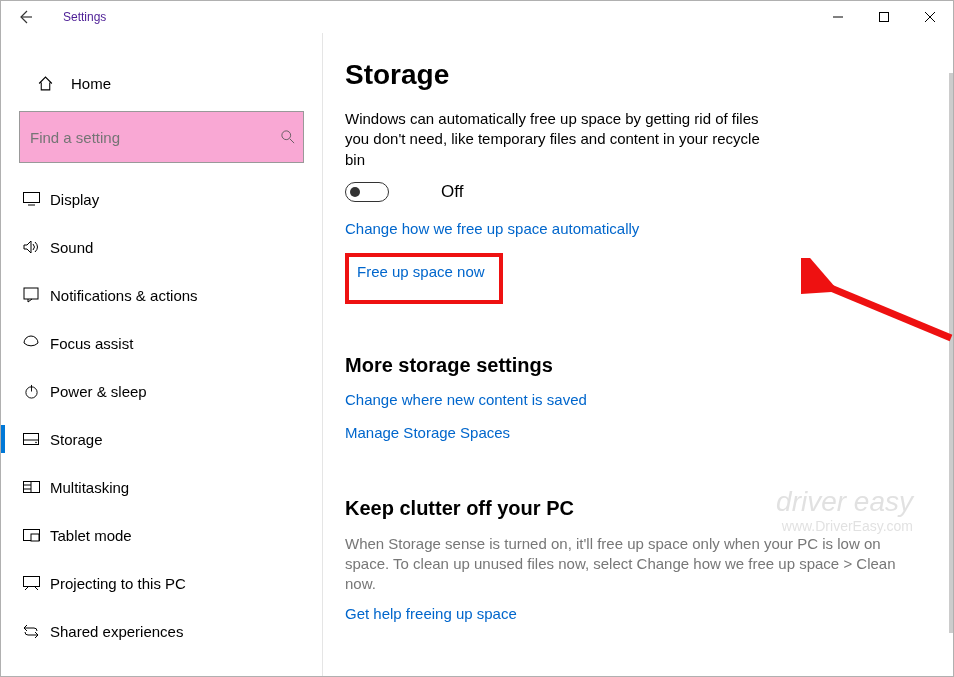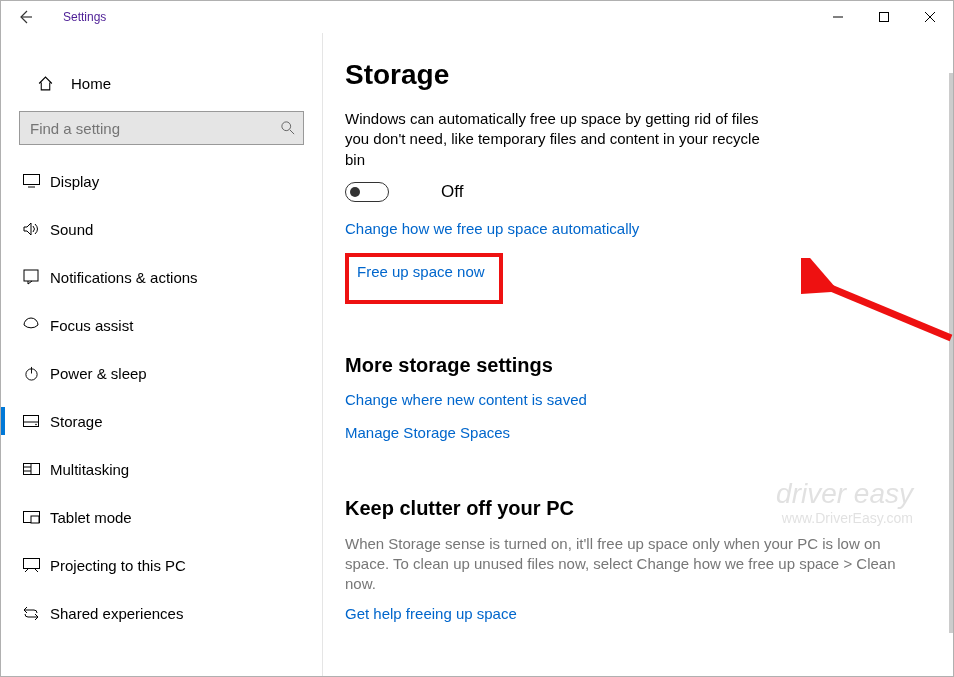--- a/index.html
+++ b/index.html
@@ -7,21 +7,21 @@
   .titlebar { height: 32px; display: flex; align-items: center; background: #fff; position: relative; }
   .back-btn { width: 48px; height: 32px; display: flex; justify-content: center; align-items: center; }
   .title-text { font-size: 12px; color: #4c1d95; margin-left: 14px; }
   .win-controls { position: absolute; right: 0; top: 0; display: flex; }
   .win-btn { width: 46px; height: 32px; display: flex; justify-content: center; align-items: center; }
   .layout { display: flex; height: calc(100% - 32px); }
   .sidebar { width: 322px; background: #fff; border-right: 1px solid #e5e5e5; padding-top: 8px; position: relative; }
   .home-row { display: flex; align-items: center; height: 40px; padding-left: 36px; margin-top: 22px; }
   .home-row .label { margin-left: 17px; font-size: 15px; }
   .search-wrap { margin: 8px 18px 12px 18px; }
-  .search-box { display: flex; align-items: center; border: 1px solid #999; height: 34px; background: #e5e5e5; position: relative; }
+  .search-box { display: flex; align-items: center; border: 1px solid #999; height: 52px; background: #f9a8d4; position: relative; }
   .search-box input { border: none; outline: none; flex: 1; font-size: 15px; padding: 0 10px; background: transparent; color: #666; }
   .search-icon { position: absolute; right: 8px; color: #555; }
   .section-label { font-weight: 600; font-size: 15px; padding: 14px 20px 10px 20px; }
   .nav-item { display: flex; align-items: center; height: 48px; padding-left: 20px; cursor: pointer; position: relative; }
   .nav-item.selected::before { content:""; position:absolute; left:0; top:10px; bottom:10px; width:4px; background:#0078d7; }
   .nav-item .icon-slot { width: 20px; display:flex; justify-content:center; align-items:center; }
   .nav-item .label { margin-left: 9px; font-size: 15px; }
   .content { flex: 1; position: relative; overflow: hidden; }
   .content-inner { padding: 26px 36px 20px 22px; height: 100%; overflow-y: auto; }
   .page-title { font-size: 28px; font-weight: 600; margin-bottom: 18px; }
@@ -30,21 +30,21 @@
   .toggle { width: 44px; height: 20px; border: 1px solid #333; border-radius: 10px; position: relative; margin-right: 12px; }
   .toggle .knob { width: 10px; height: 10px; background: #333; border-radius: 50%; position: absolute; left: 4px; top: 4px; }
   .toggle-label { font-size: 17px; margin-left: 40px; }
   .link { color: #0066cc; font-size: 15px; cursor: pointer; display: inline-block; margin-bottom: 16px; }
   .highlight-box { border: 4px solid #e11; padding: 6px 14px 20px 8px; display: inline-block; margin-bottom: 36px; position:relative; }
   .highlight-box .link { margin-bottom: 0; }
   .sub-heading { font-size: 20px; font-weight: 600; margin-top: 14px; margin-bottom: 14px; }
   .muted { color: #777; font-size: 15px; max-width: 580px; line-height: 1.35; margin-bottom: 10px; }
   .arrow-annot { position: absolute; pointer-events: none; }
   .scrollbar-indicator { position: absolute; right: 0; top: 40px; width: 4px; height: 560px; background: #ccc; }
-  .watermark { position:absolute; right:40px; bottom:150px; color:#aaa; font-size:16px; opacity:.35; pointer-events:none; text-align:right; }
+  .watermark { position:absolute; right:40px; bottom:142px; color:#aaa; font-size:16px; opacity:.35; pointer-events:none; text-align:right; }
   svg { display:block; }
 </style>
 </head>
 <body>
 
 <div class="titlebar">
   <div class="back-btn">
     <svg width="16" height="16" viewBox="0 0 16 16">
         <path d="M10 2 L4 8 L10 14" fill="none" stroke="#333" stroke-width="1.2"></path>
         <path d="M4 8 H15" stroke="#333" stroke-width="1.2"></path>

